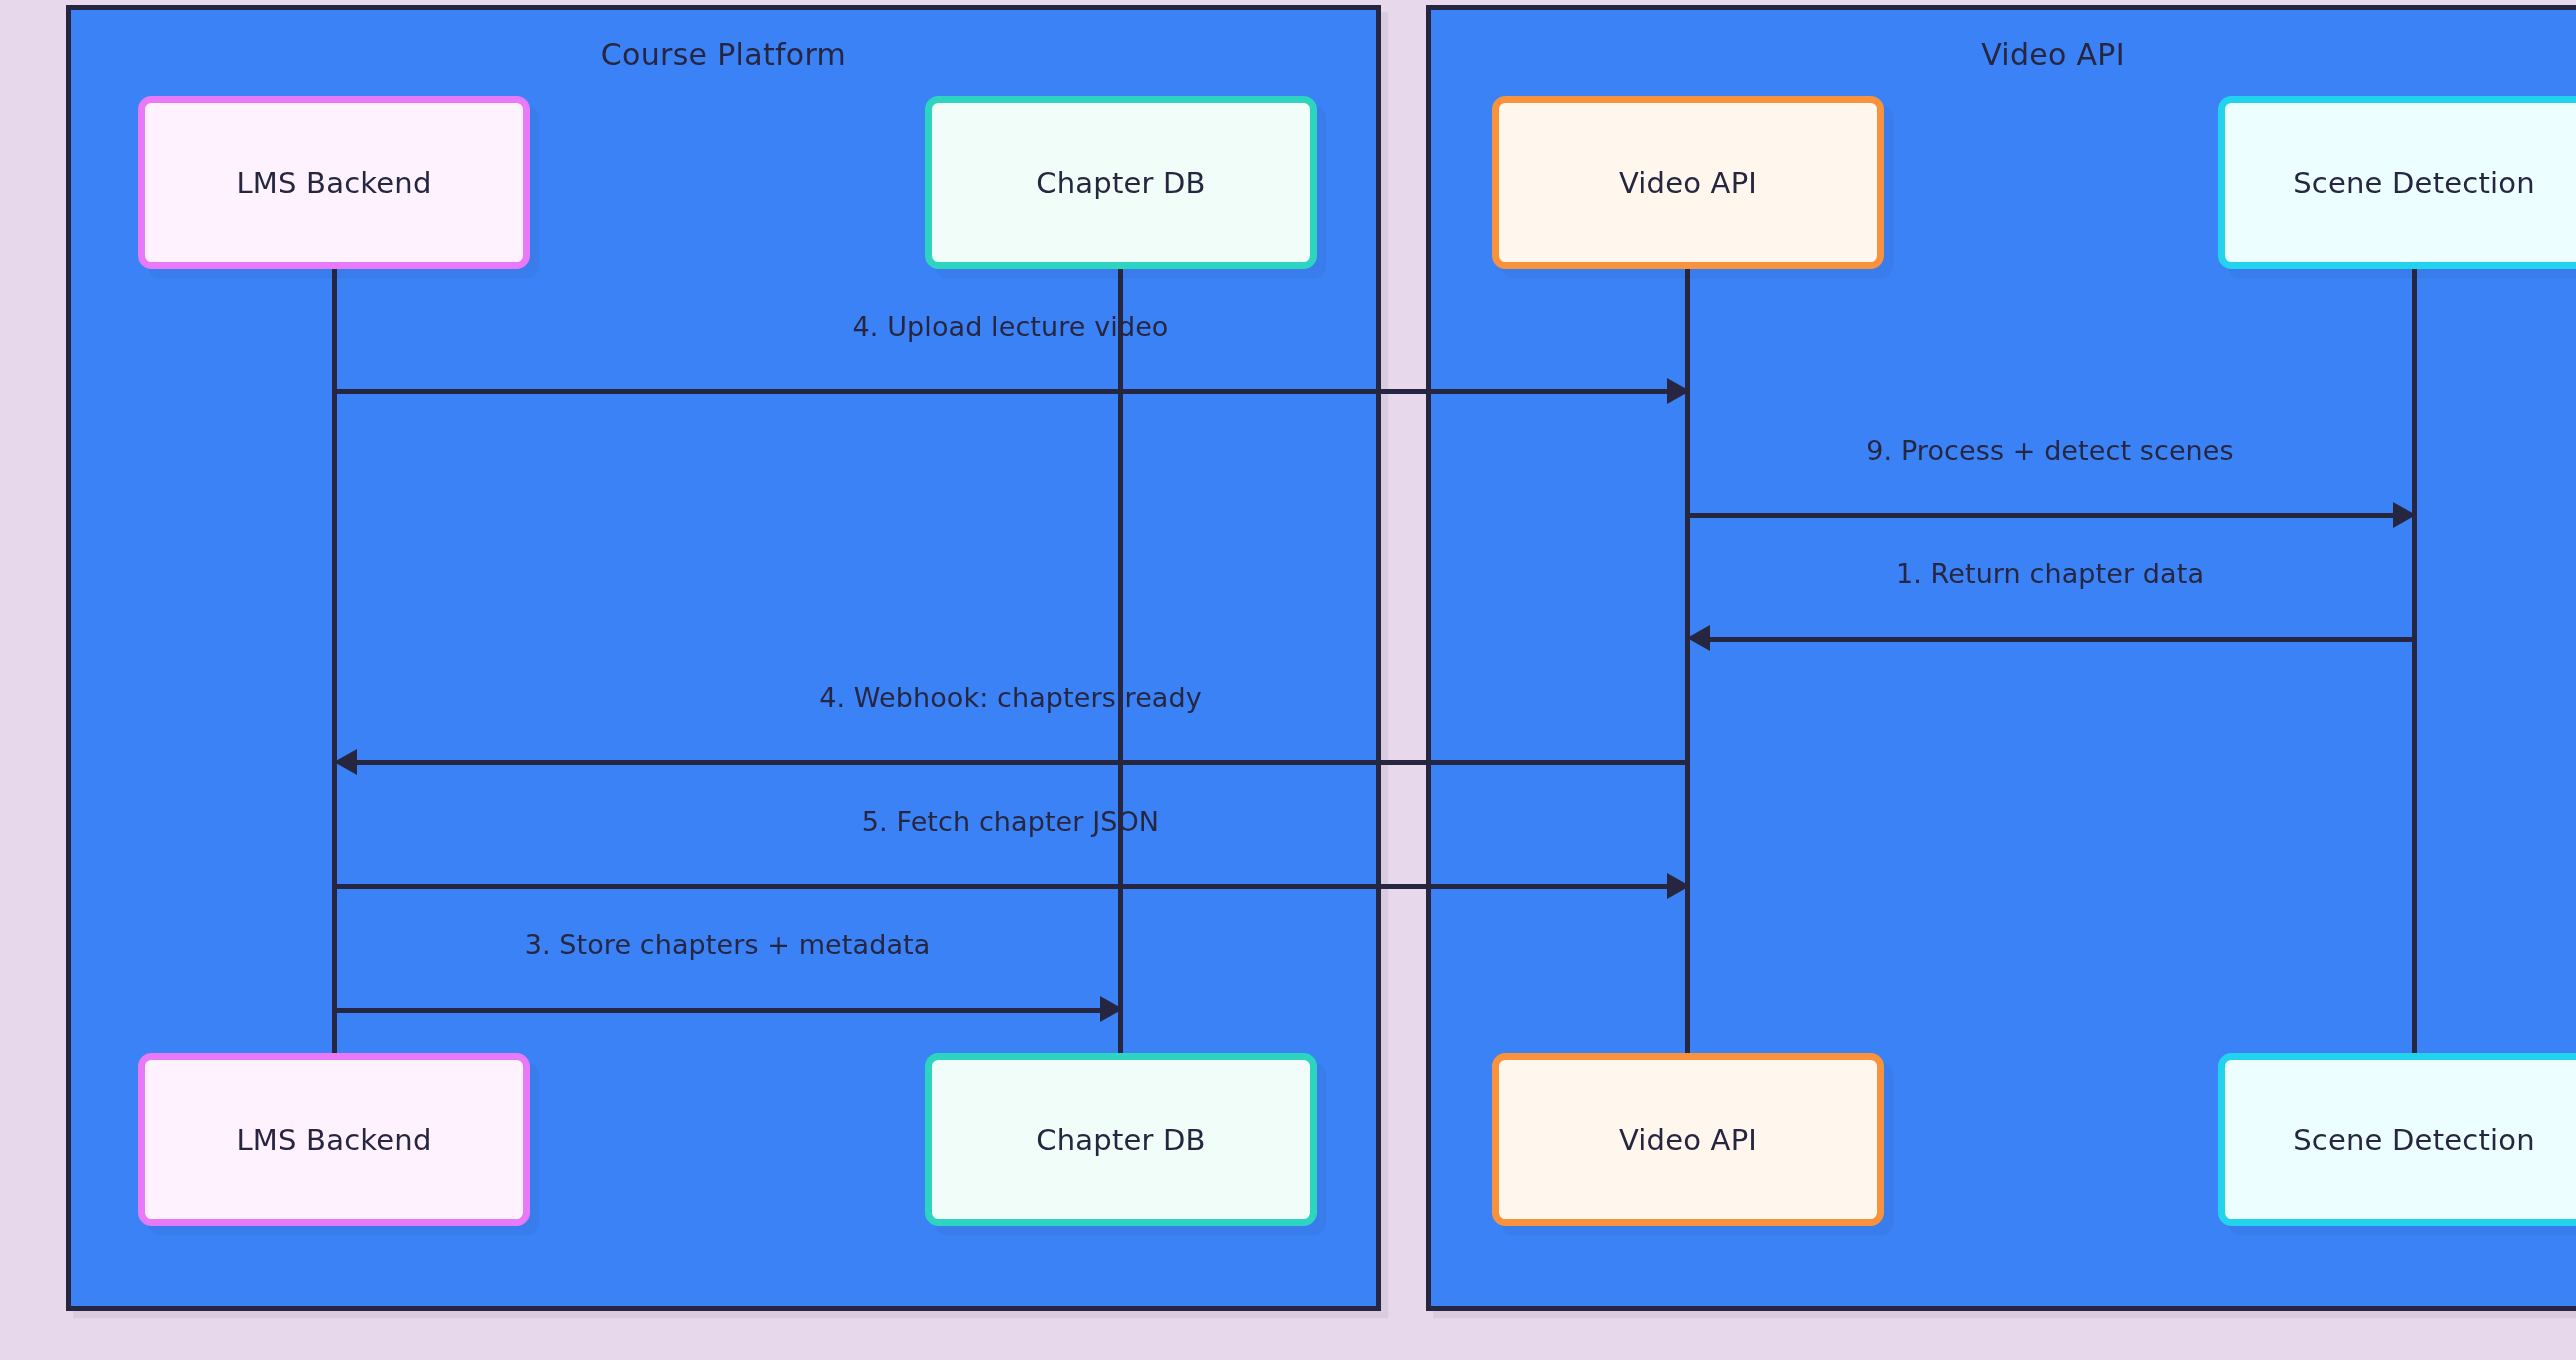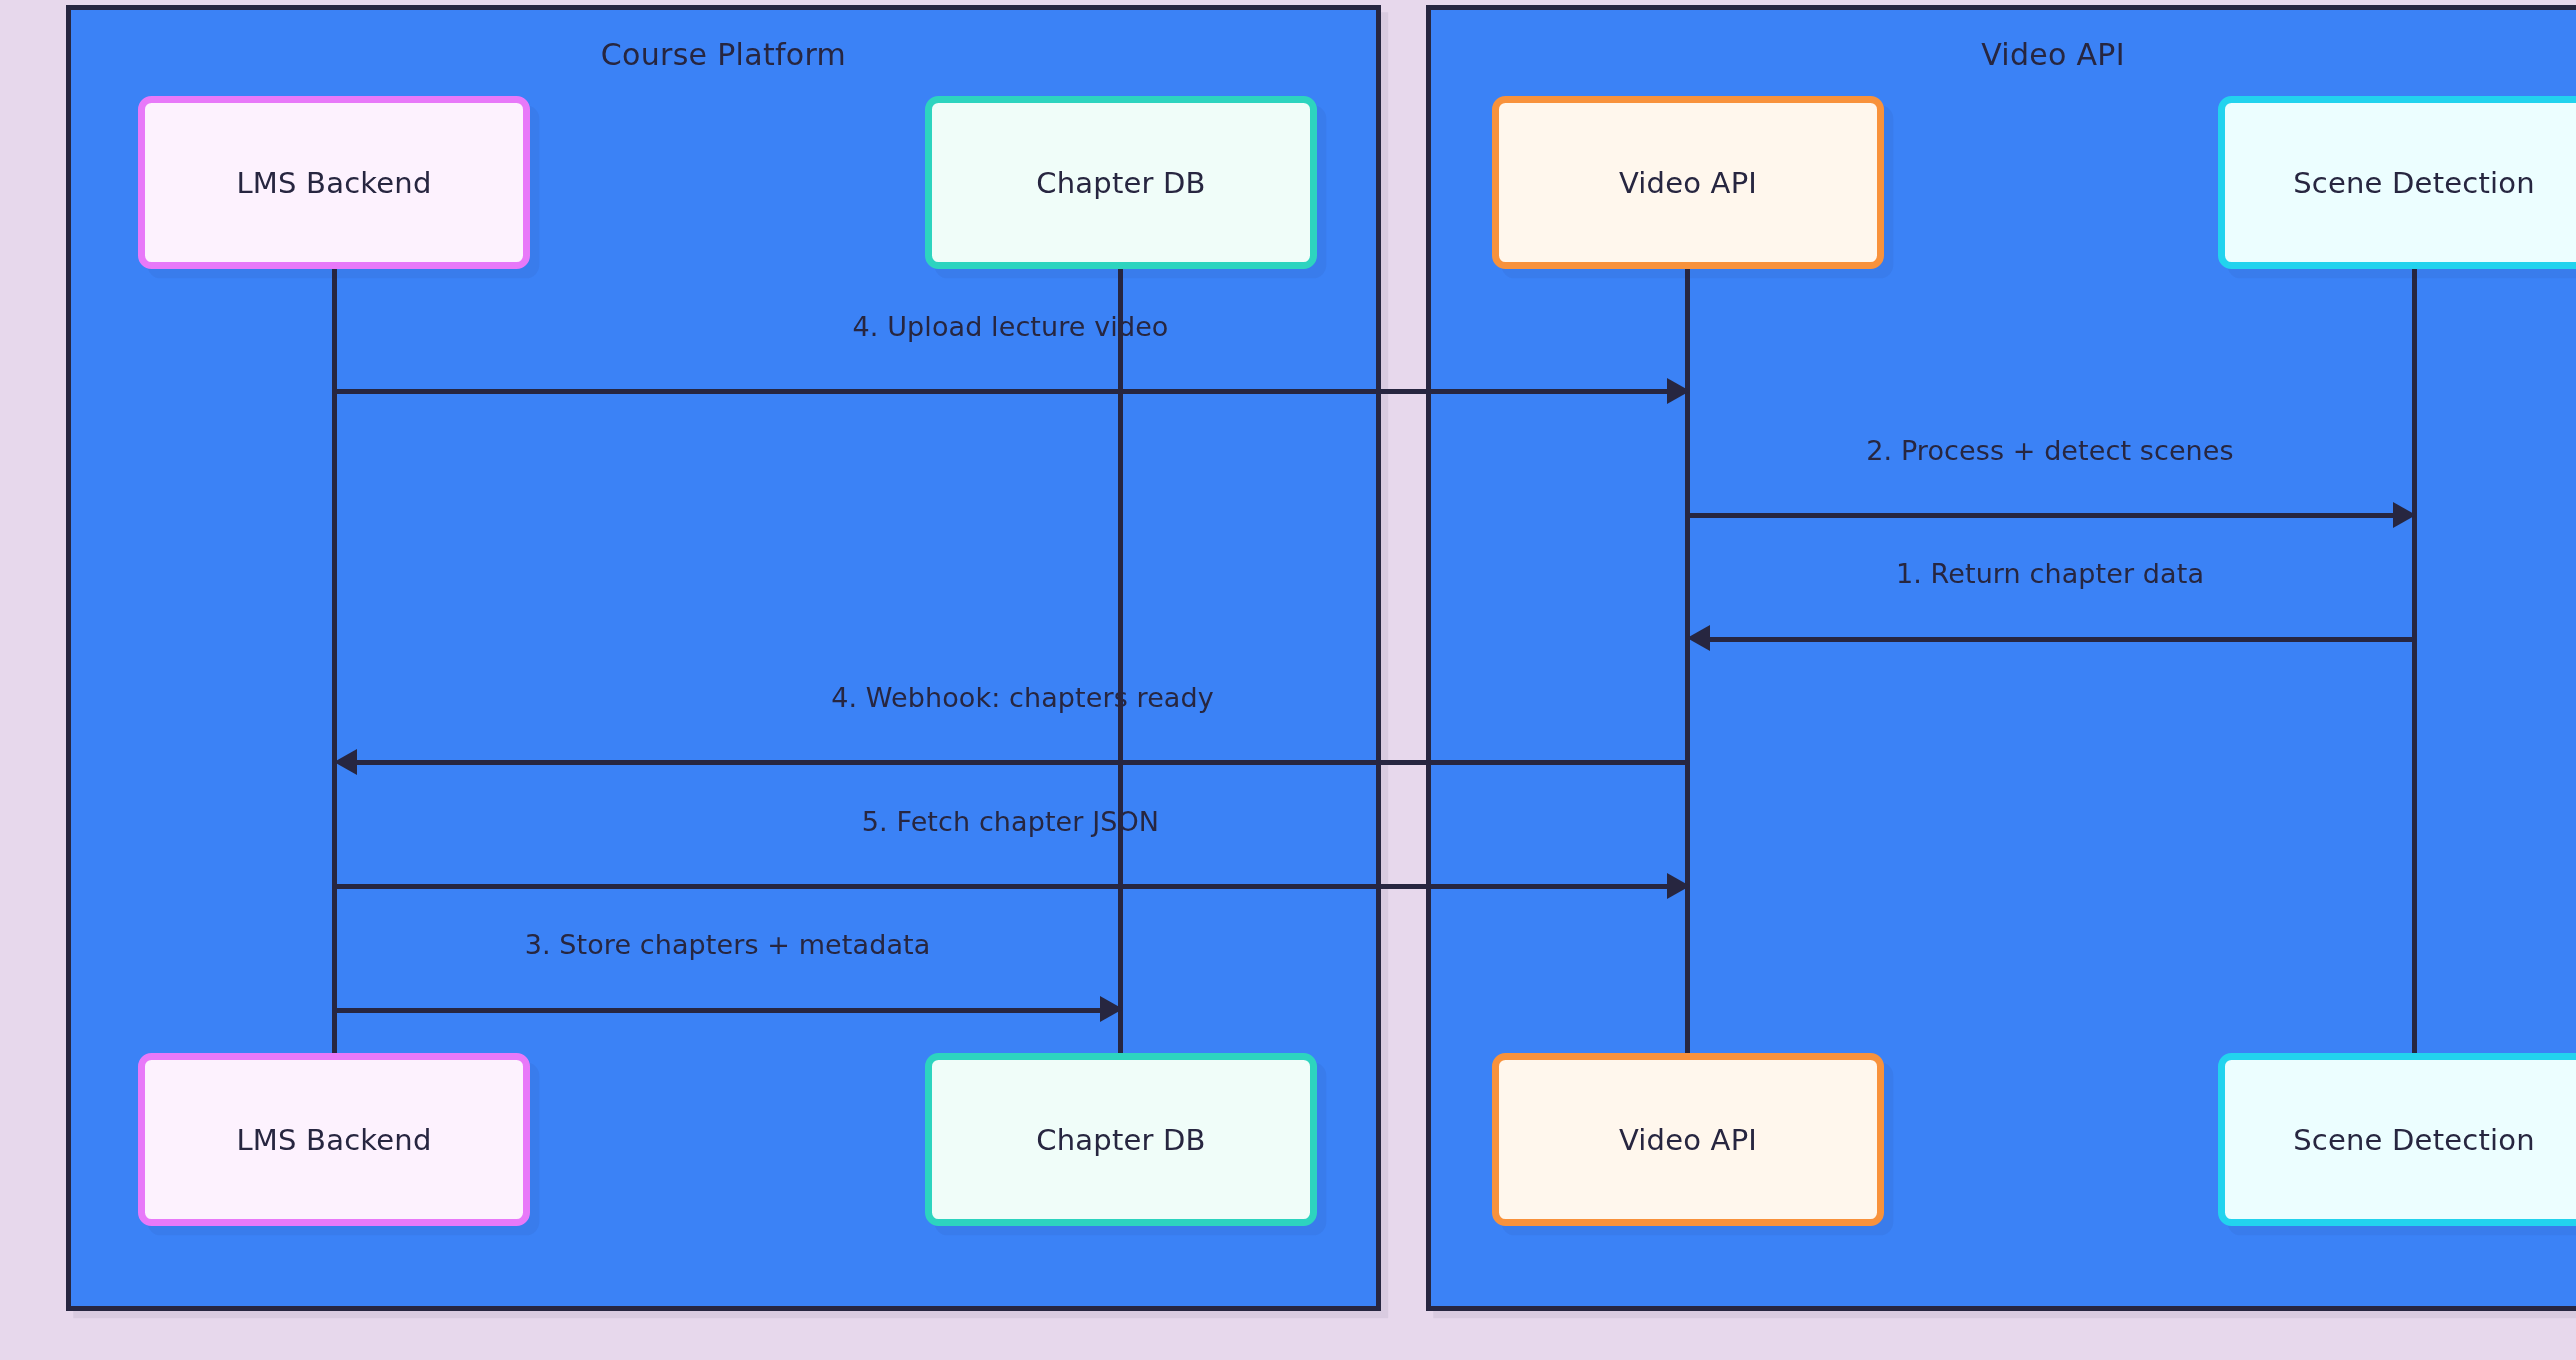--- a/index.html
+++ b/index.html
@@ -144,27 +144,27 @@
   <div class="actor" id="actor-bot-3" style="left: 2218px; top: 1053px; width: 392px; height: 173px; border-color: rgb(34, 211, 238); background: rgb(236, 254, 255);">
     <span class="actor-label">Scene Detection</span>
   </div>
 
   <div id="messages-layer">
       <div class="msg-line" style="left: 334px; top: 389px; width: 1333px;"></div>
       <div class="arrowhead right" style="top: 378px; left: 1667px;"></div>
       <div class="msg-label" style="left: 334px; width: 1353px; top: 311px;">4. Upload lecture video</div>
       <div class="msg-line" style="left: 1687px; top: 513px; width: 706px;"></div>
       <div class="arrowhead right" style="top: 502px; left: 2393px;"></div>
-      <div class="msg-label" style="left: 1687px; width: 726px; top: 435px;">2. Process + detect scenes</div>
+      <div class="msg-label" style="left: 1687px; width: 726px; top: 435px;">9. Process + detect scenes</div>
       <div class="msg-line" style="left: 1708px; top: 637px; width: 706px;"></div>
       <div class="arrowhead left" style="top: 625px; left: 1687px;"></div>
       <div class="msg-label" style="left: 1687px; width: 726px; top: 558px;">1. Return chapter data</div>
       <div class="msg-line" style="left: 354px; top: 760px; width: 1333px;"></div>
       <div class="arrowhead left" style="top: 749px; left: 334px;"></div>
-      <div class="msg-label" style="left: 346px; width: 1353px; top: 682px;">4. Webhook: chapters ready</div>
+      <div class="msg-label" style="left: 334px; width: 1353px; top: 682px;">4. Webhook: chapters ready</div>
       <div class="msg-line" style="left: 334px; top: 884px; width: 1333px;"></div>
       <div class="arrowhead right" style="top: 873px; left: 1667px;"></div>
       <div class="msg-label" style="left: 334px; width: 1353px; top: 806px;">5. Fetch chapter JSON</div>
       <div class="msg-line" style="left: 334px; top: 1008px; width: 766px;"></div>
       <div class="arrowhead right" style="top: 996px; left: 1100px;"></div>
       <div class="msg-label" style="left: 334px; width: 787px; top: 929px;">3. Store chapters + metadata</div>
     </div>
 
 </div>
 

